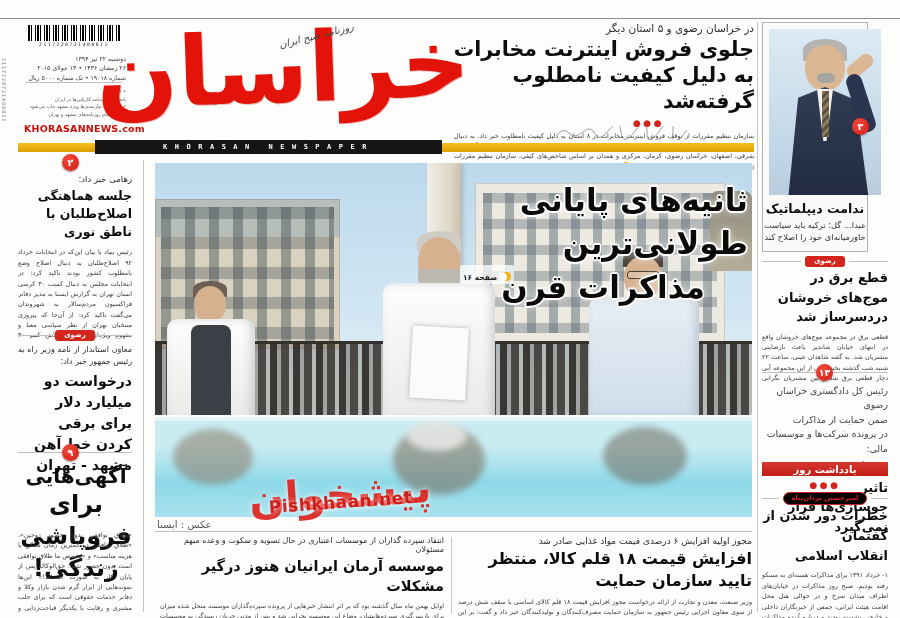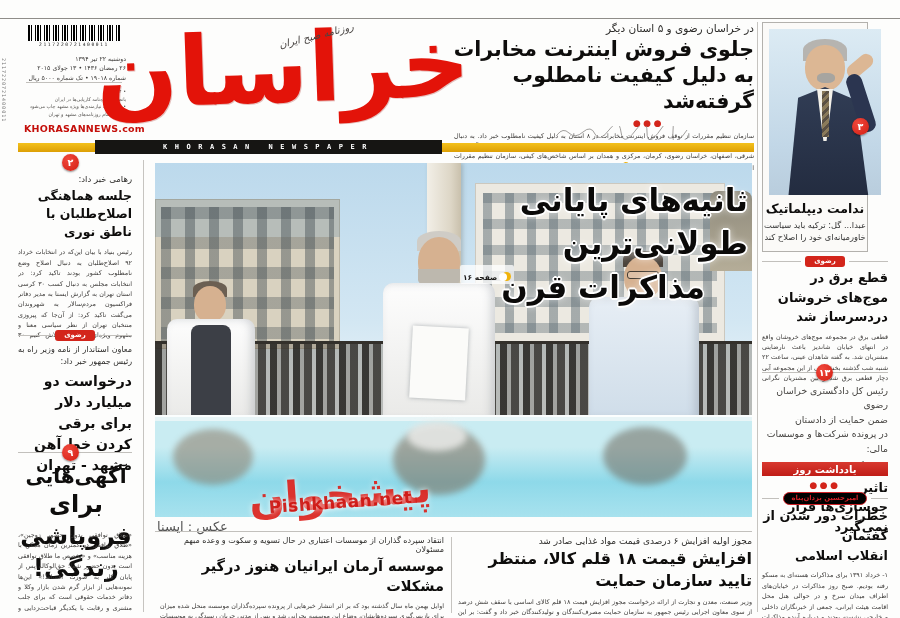--- a/index.html
+++ b/index.html
@@ -90,21 +90,21 @@
   .hair { position:absolute; border-radius:50% 50% 0 0; background:#b9b7b2; }
   .torso { position:absolute; border-radius:10px 10px 0 0; background:linear-gradient(180deg,#fdfdfd,#e9e9e7); box-shadow:inset -4px 0 8px rgba(90,100,110,.25); }
   .refl { position:absolute; border-radius:50%; filter:blur(3px); opacity:.55; }
 
   
   .mainhl {
     font-weight:bold; color:#0b0a09;
     text-shadow:-1.6px 0 #fff,1.6px 0 #fff,0 -1.6px #fff,0 1.6px #fff,-1.2px -1.2px #fff,1.2px 1.2px #fff,-1.2px 1.2px #fff,1.2px -1.2px #fff,0 0 9px rgba(255,255,255,.95);
   }
 
-  .caption { font-size:13px; color:#555; }
+  .caption { font-size:10px; color:#555; }
 
   .watermark { transform:rotate(-4deg); text-align:center; line-height:.75; }
   .watermark .fa { font-size:42px; font-weight:bold; color:rgba(220,24,18,.88);
      text-shadow:0 0 6px rgba(255,255,255,.8); }
   .watermark .en { font-size:17px; font-weight:bold; color:rgba(205,20,15,.92); letter-spacing:.5px;
      text-shadow:0 0 5px rgba(255,255,255,.9); }
 
   
   .frame { border:1px solid #b3b1ad; background:#fbfaf8; }
   .notebar { background:linear-gradient(180deg,#d8392f,#c01d17); color:#fff; font-size:10px; font-weight:bold;
@@ -296,21 +296,21 @@
   <div class="abs rtl" style="left:762px;top:268px;width:126px;text-align:right;">
     <div class="hl" style="font-size:13px;line-height:1.5;">قطع برق در موج‌های خروشان</div>
     <div class="hl" style="font-size:13px;line-height:1.5;">دردسرساز شد</div>
     <div class="body-txt just" style="margin-top:5px;height:52px;overflow:hidden;">قطعی برق در مجموعه موج‌های خروشان واقع در انتهای خیابان شاندیز باعث نارضایتی مشتریان شد. به گفته شاهدان عینی، ساعت ۲۲ شنبه شب گذشته بخش‌هایی از این مجموعه آبی دچار قطعی برق شد و بین مشتریان نگرانی به‌وجود آمد. این قطعی برق کمتر از یک ساعت به طول انجامید که همین مسئله باعث انصراف برخی از مشتریان حاضر در مجموعه آبی با...</div>
   </div>
   <div class="abs hrline" style="left:762px;top:372px;width:126px;"></div>
   <div class="abs numcircle" style="left:816px;top:364px;">۱۳</div>
 
   <div class="abs rtl" style="left:762px;top:384px;width:126px;text-align:right;">
     <div class="kicker" style="font-size:9.3px;line-height:1.55;color:#454340;">رئیس کل دادگستری خراسان رضوی</div>
-    <div class="kicker" style="font-size:9.3px;line-height:1.55;color:#454340;">ضمن حمایت از دادستان</div>
+    <div class="kicker" style="font-size:9.3px;line-height:1.55;color:#454340;">ضمن حمایت از مذاکرات</div>
     <div class="kicker" style="font-size:9.3px;line-height:1.55;color:#454340;">در پرونده شرکت‌ها و موسسات مالی:</div>
     <div class="hl" style="font-size:12.8px;line-height:1.5;margin-top:3px;">دستگاه قضایی تحت تاثیر</div>
     <div class="hl" style="font-size:12.8px;line-height:1.5;">جوسازی‌ها قرار نمی‌گیرد</div>
   </div>
 
   <div class="abs notebar" style="left:762px;top:462px;width:126px;height:14px;">یادداشت روز</div>
   <div class="abs dots" style="left:762px;top:480px;width:126px;text-align:center;">●●●</div>
   <div class="abs rule-badge" style="left:762px;top:492px;width:126px;">
     <span class="authorpill">امیرحسین یزدان‌پناه</span>
   </div>

